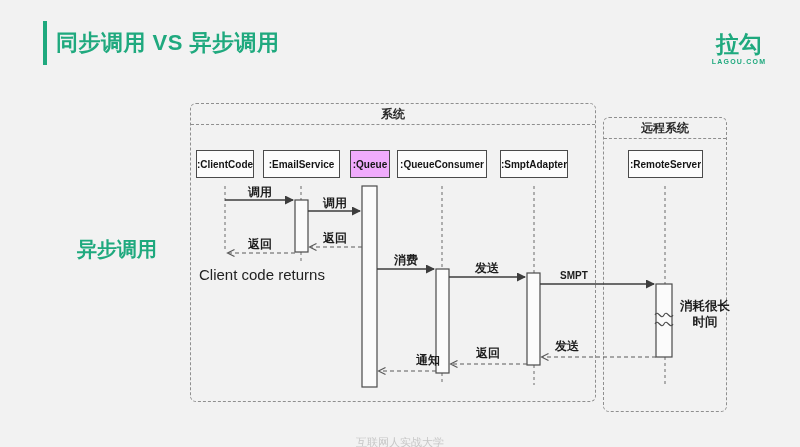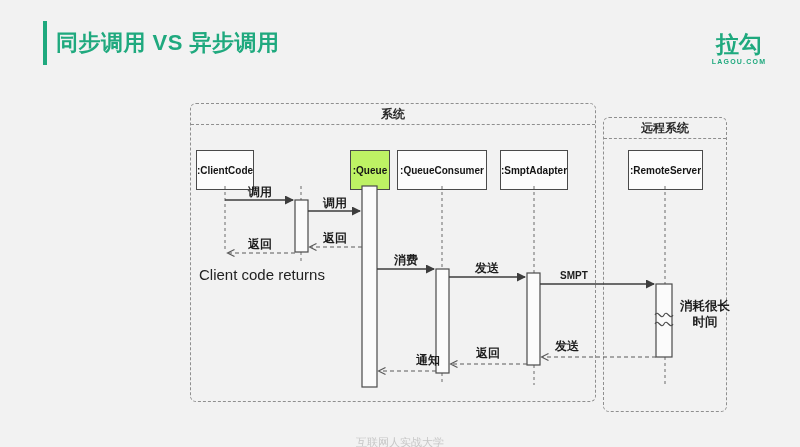--- a/index.html
+++ b/index.html
@@ -17,25 +17,25 @@
   .footer{position:absolute;left:0;top:424px;width:800px;text-align:center;font-size:11px;color:#c7c7c7;margin-top:11px;}
 
   
   .frame{position:absolute;border:1px dashed #8f8f8f;border-radius:6px;box-sizing:border-box;}
   .frame-sys{left:190px;top:103px;width:406px;height:299px;}
   .frame-remote{left:603px;top:117px;width:124px;height:295px;}
   .frame-header{position:absolute;left:0;top:0;width:100%;height:20px;border-bottom:1px dashed #8f8f8f;
     display:flex;align-items:center;justify-content:center;font-size:12px;font-weight:bold;color:#2b2b2b;}
 
   
-  .actor{position:absolute;top:150px;height:40px;box-sizing:border-box;border:1px solid #4a4a4a;background:#fcfcfc;
+  .actor{position:absolute;top:150px;height:28px;box-sizing:border-box;border:1px solid #4a4a4a;background:#fcfcfc;
     display:flex;align-items:center;justify-content:center;font-size:10px;font-weight:bold;color:#141414;white-space:nowrap;}
   .a-client{left:196px;width:58px;}
   .a-email{left:263px;width:77px;}
-  .a-queue{left:350px;width:40px;background:#bef264;}
+  .a-queue{left:350px;width:40px;background:#f0abfc;}
   .a-consumer{left:397px;width:90px;}
   .a-smpt{left:500px;width:68px;}
   .a-remote{left:628px;width:75px;}
 
   
   svg.seq{position:absolute;left:0;top:0;width:800px;height:447px;pointer-events:none;}
 
   
   .msg{position:absolute;font-size:12px;font-weight:bold;color:#1c1c1c;text-align:center;white-space:nowrap;}
   .msg-smpt{font-size:10px;}
@@ -47,29 +47,31 @@
 <body>
 
 <div id="slide" style="--accent: #1fa97e; --bg: #f2f2f2;">
 
   <div class="accent-bar"></div>
   <div class="title">同步调用 VS 异步调用</div>
   <div class="logo">
     <div class="zh">拉勾</div>
     <div class="en">LAGOU.COM</div>
   </div>
+  <div class="side-label">异步调用</div>
 
   <div class="frame frame-sys">
     <div class="frame-header">系统</div>
   </div>
   <div class="frame frame-remote">
     <div class="frame-header">远程系统</div>
   </div>
 
   <div class="actor a-client">:ClientCode</div>
+  <div class="actor a-email">:EmailService</div>
   <div class="actor a-queue">:Queue</div>
   <div class="actor a-consumer">:QueueConsumer</div>
   <div class="actor a-smpt">:SmptAdapter</div>
   <div class="actor a-remote">:RemoteServer</div>
 
   <svg class="seq" viewBox="0 0 800 447">
     <defs>
       <marker id="mFill" markerUnits="userSpaceOnUse" markerWidth="10" markerHeight="10" refX="8" refY="4.5" orient="auto">
         <path d="M0,0 L9,4.5 L0,9 Z" fill="#3d3d3d"></path>
       </marker>

